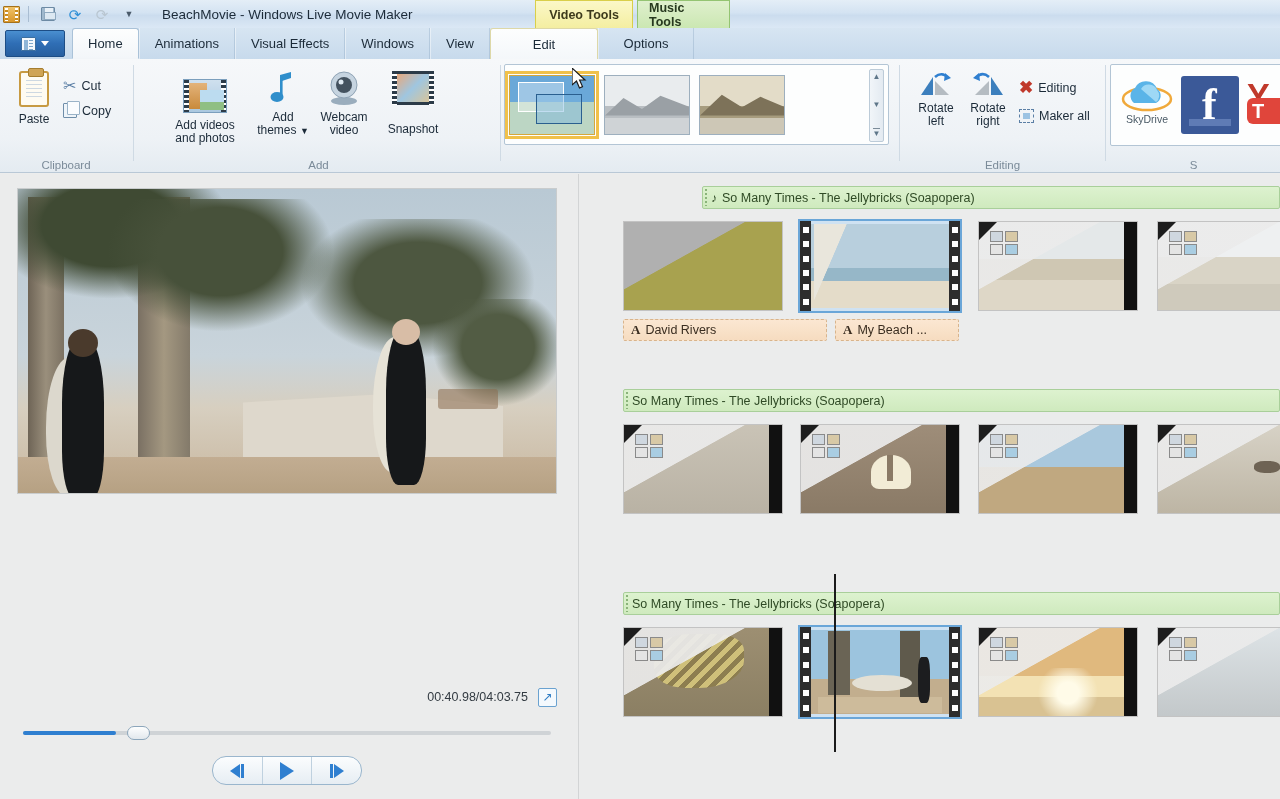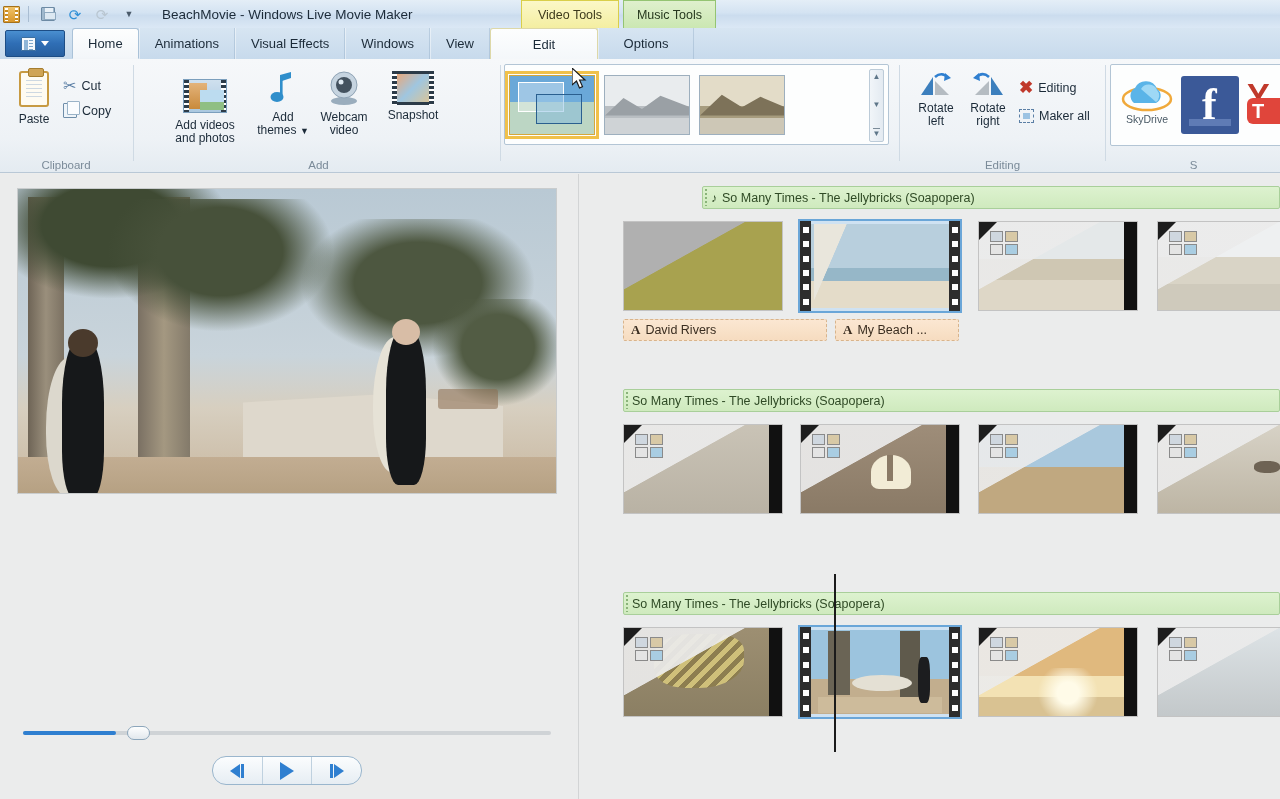--- a/index.html
+++ b/index.html
@@ -38,21 +38,21 @@
   .floppy::after { content:""; position:absolute; left:2px; bottom:0; width:10px; height:6px; background:#dce8f2; border:1px solid #8fa9bf;}
   .arrowglyph { font-size: 15px; line-height: 1; }
   .undo { color: #2f8fd6; transform: scaleX(-1); }
   .redo { color: #b9c6d1; }
   .qdrop { font-size: 9px; color: #4a5a6a; }
   .titletext {
     font-size: 13.5px; color: #1b2a38; margin-left: 22px; white-space: nowrap;
   }
 
   
-  .ctxwrap { position: absolute; left: 521px; top: 0; display: flex; height: 33px; }
+  .ctxwrap { position: absolute; left: 535px; top: 0; display: flex; height: 33px; font-weight: bold; }
   .ctx {
     height: 28px; display: flex; align-items: center; justify-content: center;
     font-size: 12.5px; color: #2b3b2a; padding: 0 11px; border: 1px solid transparent;
     border-bottom: none;
   }
   .ctx.video { background: linear-gradient(to bottom,#fbf8c8,#f4eea1); border-color:#d9cf4a; color:#3d3a1c; width: 98px;}
   .ctx.music { background: linear-gradient(to bottom,#dff0cd,#cbe7b2); border-color:#94c472; color:#27391f; width: 93px; margin-left:4px;}
 
   
   .tabstrip {
@@ -340,21 +340,21 @@
         </svg>
         <span style="margin-top:6px">Webcam</span>
         <span>video</span>
       </div>
       <div class="btn-big" style="position:absolute;left:246px;top:12px;width:66px">
         <span class="ic ic-snapshot">
           <i class="film"></i>
             <i class="film r"></i>
             <i class="inner"></i>
         </span>
-        <span style="margin-top:4px">Snapshot</span>
+        <span style="margin-top:18px">Snapshot</span>
       </div>
       <div class="btn-small" style="position:absolute;left:412px;top:12px">
         <span class="ic ic-tt">
             <i style="left:2px;top:0">A—</i>
           </span>
         <span>Title</span>
       </div>
       <div class="btn-small" style="position:absolute;left:412px;top:36px">
         <span class="ic ic-tt">
             <i style="left:2px;top:1px">░░</i>
@@ -465,20 +465,24 @@
       <div style="position:absolute;left:0;bottom:0;width:540px;height:36px;background:linear-gradient(#c2ad92,#b6a183)"></div>
       <div class="board" style="left:28px;top:168px;width:48px;height:140px;background:#dcd8cd;border-radius:50% 50% 45% 45%"></div>
       <div class="surfer" style="left:44px;top:150px;width:42px;height:160px"></div>
       <div style="position:absolute;left:50px;top:140px;width:30px;height:28px;background:#4a3a2c;border-radius:50%"></div>
       <div class="board" style="left:355px;top:148px;width:44px;height:136px;background:#e6e2d6;border-radius:50% 50% 45% 45%"></div>
       <div class="surfer" style="left:368px;top:140px;width:40px;height:156px"></div>
       <div style="position:absolute;left:374px;top:130px;width:28px;height:26px;background:#d8bda6;border-radius:50%"></div>
       <div style="position:absolute;left:420px;top:200px;width:60px;height:20px;background:#8a6b4f;border-radius:3px;opacity:.55"></div>
     </div>
 
+    <div class="timeinfo">
+      <span class="timetext">00:40.98/04:03.75</span>
+      <span class="expandbtn">↗</span>
+    </div>
 
     <div class="seek">
       <div class="seek-track"></div>
       <div class="seek-fill"></div>
       <div class="seek-thumb"></div>
     </div>
 
     <div class="transport">
       <div class="tbtn">
         <span class="tri-l"></span>

